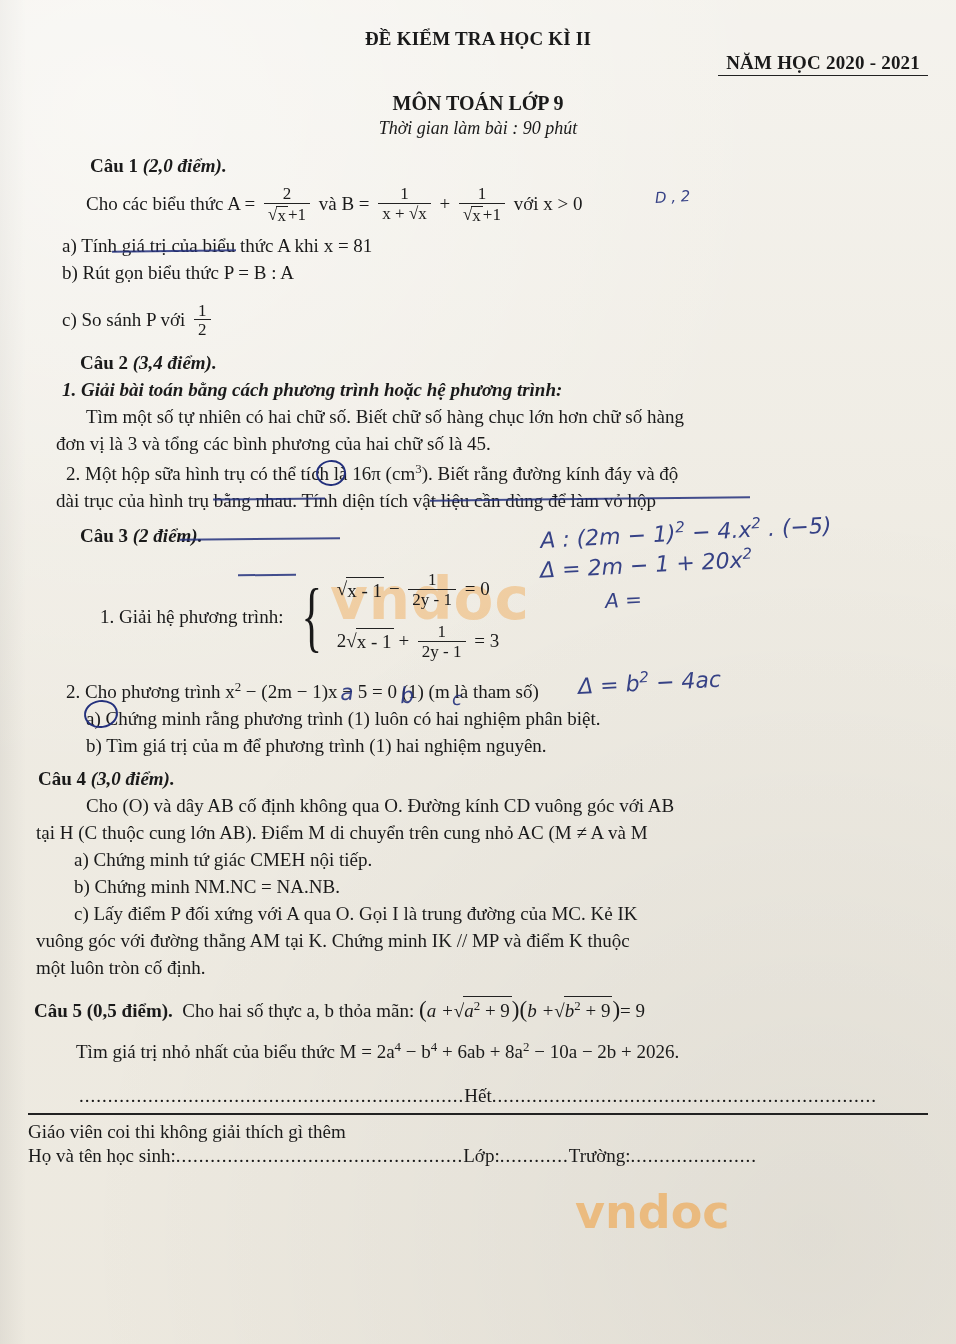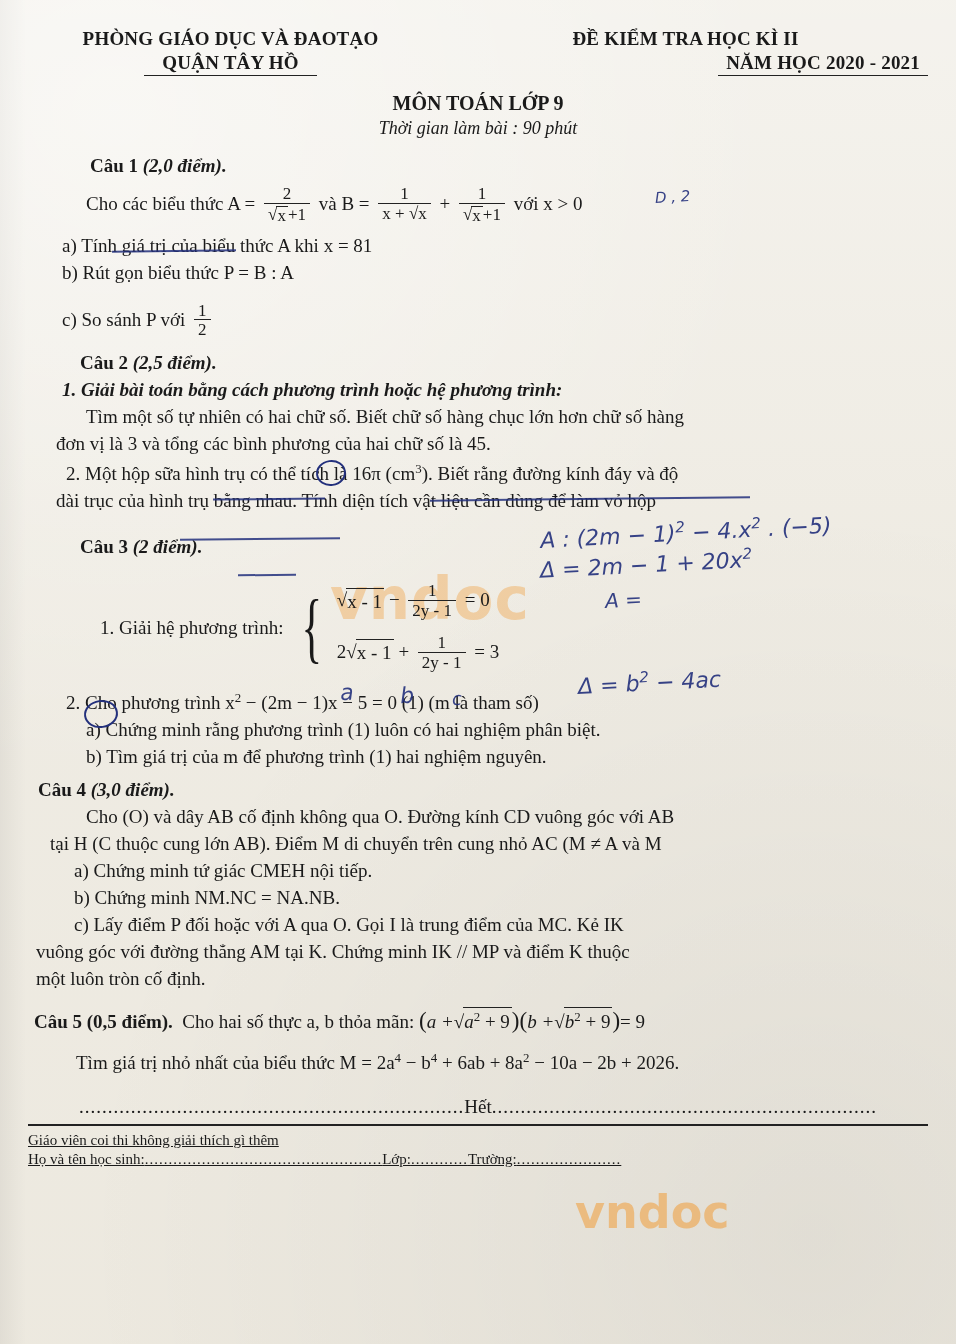--- a/index.html
+++ b/index.html
@@ -94,42 +94,36 @@
   .wm2{
     position:absolute;left:575px;top:1185px;
     font-family:"DejaVu Sans", sans-serif;
     font-weight:bold;font-size:46px;
     color:rgba(242,150,40,0.5);
     pointer-events:none;
   }
 
   .dots{letter-spacing:1px;}
   .footline{border-top:2px solid #222;margin:6px 0 6px 0;}
-  .foot{font-size:15px;text-decoration:underline;}
+  .foot{font-size:19px;}
   .foot-row{margin-top:2px;}
   .het{display:flex;align-items:flex-end;justify-content:center;gap:0;font-size:19px;margin-top:18px;}
 </style>
 </head>
 <body>
 
 <div class="page">
   <div class="paper-noise"></div>
 
   <div class="wm">vndoc</div>
   <div class="wm2">vndoc</div>
 
   <div class="content">
 
     <div class="hdr">
-      <div class="hdr-left">
-        <div class="hdr-line">PHÒNG GIÁO DỤC VÀ ĐAOTẠO</div>
-        <div class="hdr-line" style="margin-top:2px;">
-          <span class="u-line2">QUẬN TÂY HỒ</span>
-        </div>
-      </div>
       <div class="hdr-right">
         <div class="hdr-line">ĐỀ KIỂM TRA HỌC KÌ II</div>
         <div class="hdr-line" style="margin-top:2px;text-align:right;">
           <span class="u-line">NĂM HỌC 2020 - 2021</span>
         </div>
       </div>
     </div>
 
     <div class="subj">MÔN TOÁN LỚP 9</div>
     <div class="ital">Thời gian làm bài : 90 phút</div>
@@ -166,36 +160,36 @@
         <span>c)  So sánh P với</span>
         <span class="frac">
           <span class="num">1</span>
           <span class="den">2</span>
         </span>
       </div>
     </div>
 
     <div class="q" style="margin-top:10px;">
       <div class="q-title" style="padding-left:52px;">
-        <span>Câu 2</span> <span class="it">(2,5 điểm).</span>
+        <span>Câu 2</span> <span class="it">(3,4 điểm).</span>
       </div>
       <div class="indent" style="font-weight:bold;font-style:italic;">
         <span>1.</span> <span>Giải bài toán bằng cách phương trình hoặc hệ phương trình:</span>
       </div>
       <div class="indent2">Tìm một số tự nhiên có hai chữ số. Biết chữ số hàng chục lớn hơn chữ số hàng</div>
       <div style="padding-left:28px;">đơn vị là 3 và tổng các bình phương của hai chữ số là 45.</div>
 
       <div style="padding-left:38px;margin-top:2px;">
         <span>2.</span>
         <span>Một hộp sữa hình trụ có thể tích là </span><span>16π (cm</span><sup>3</sup><span>). Biết rằng đường kính đáy và độ</span>
       </div>
       <div style="padding-left:28px;">dài trục của hình trụ bằng nhau. Tính diện tích vật liệu cần dùng để làm vỏ hộp</div>
     </div>
 
-    <div class="q" style="margin-top:19px;">
+    <div class="q" style="margin-top:8px;">
       <div class="q-title" style="padding-left:52px;">
         <span>Câu 3</span> <span class="it">(2 điểm).</span>
       </div>
 
       <div style="display:flex;align-items:center;padding-left:72px;margin-top:22px;">
         <div>
           <span>1.</span>&nbsp;<span>Giải hệ phương trình:</span>
         </div>
         <div class="system">
           <div class="brace">{</div>
@@ -228,24 +222,24 @@
       </div>
       <div class="indent2">a)  Chứng minh rằng phương trình (1) luôn có hai nghiệm phân biệt.</div>
       <div class="indent2">b)  Tìm giá trị của m để phương trình (1) hai nghiệm nguyên.</div>
     </div>
 
     <div class="q" style="margin-top:6px;">
       <div class="q-title" style="padding-left:10px;">
         <span>Câu 4</span> <span class="it">(3,0 điểm).</span>
       </div>
       <div style="padding-left:58px;">Cho (O) và dây AB cố định không qua O. Đường kính CD vuông góc với AB</div>
-      <div style="padding-left:8px;margin-left:14px;">tại H (C thuộc cung lớn AB). Điểm M di chuyển trên cung nhỏ AC (M ≠ A và M</div>
+      <div style="padding-left:8px;">tại H (C thuộc cung lớn AB). Điểm M di chuyển trên cung nhỏ AC (M ≠ A và M</div>
       <div style="padding-left:46px;">a) Chứng minh tứ giác CMEH nội tiếp.</div>
       <div style="padding-left:46px;">b) Chứng minh NM.NC = NA.NB.</div>
-      <div style="padding-left:46px;">c) Lấy điểm P đối hoặc với A qua O. Gọi I là trung điểm của MC. Kẻ IK</div>
+      <div style="padding-left:46px;">c) Lấy điểm P đối xứng với A qua O. Gọi I là trung đường của MC. Kẻ IK</div>
       <div style="padding-left:8px;">vuông góc với đường thẳng AM tại K. Chứng minh IK // MP và điểm K thuộc</div>
       <div style="padding-left:8px;">một luôn tròn cố định.</div>
     </div>
 
     <div class="q" style="margin-top:12px;">
       <div style="padding-left:6px;">
         <span class="q-title">Câu 5</span> <span class="q-title it">(0,5 điểm).</span>
         <span>&nbsp;</span><span>Cho hai số thực a, b thỏa mãn:</span>
         <span style="font-size:23px;">(</span><span style="font-style:italic;">a +</span>√<span class="sqrt"><span class="rad"><span style="font-style:italic;">a</span><sup>2</sup> <span>+ 9</span></span></span><span style="font-size:23px;">)</span><span style="font-size:23px;">(</span><span style="font-style:italic;">b +</span>√<span class="sqrt"><span class="rad"><span style="font-style:italic;">b</span><sup>2</sup> <span>+ 9</span></span></span><span style="font-size:23px;">)</span><span>= 9</span>
       </div>

